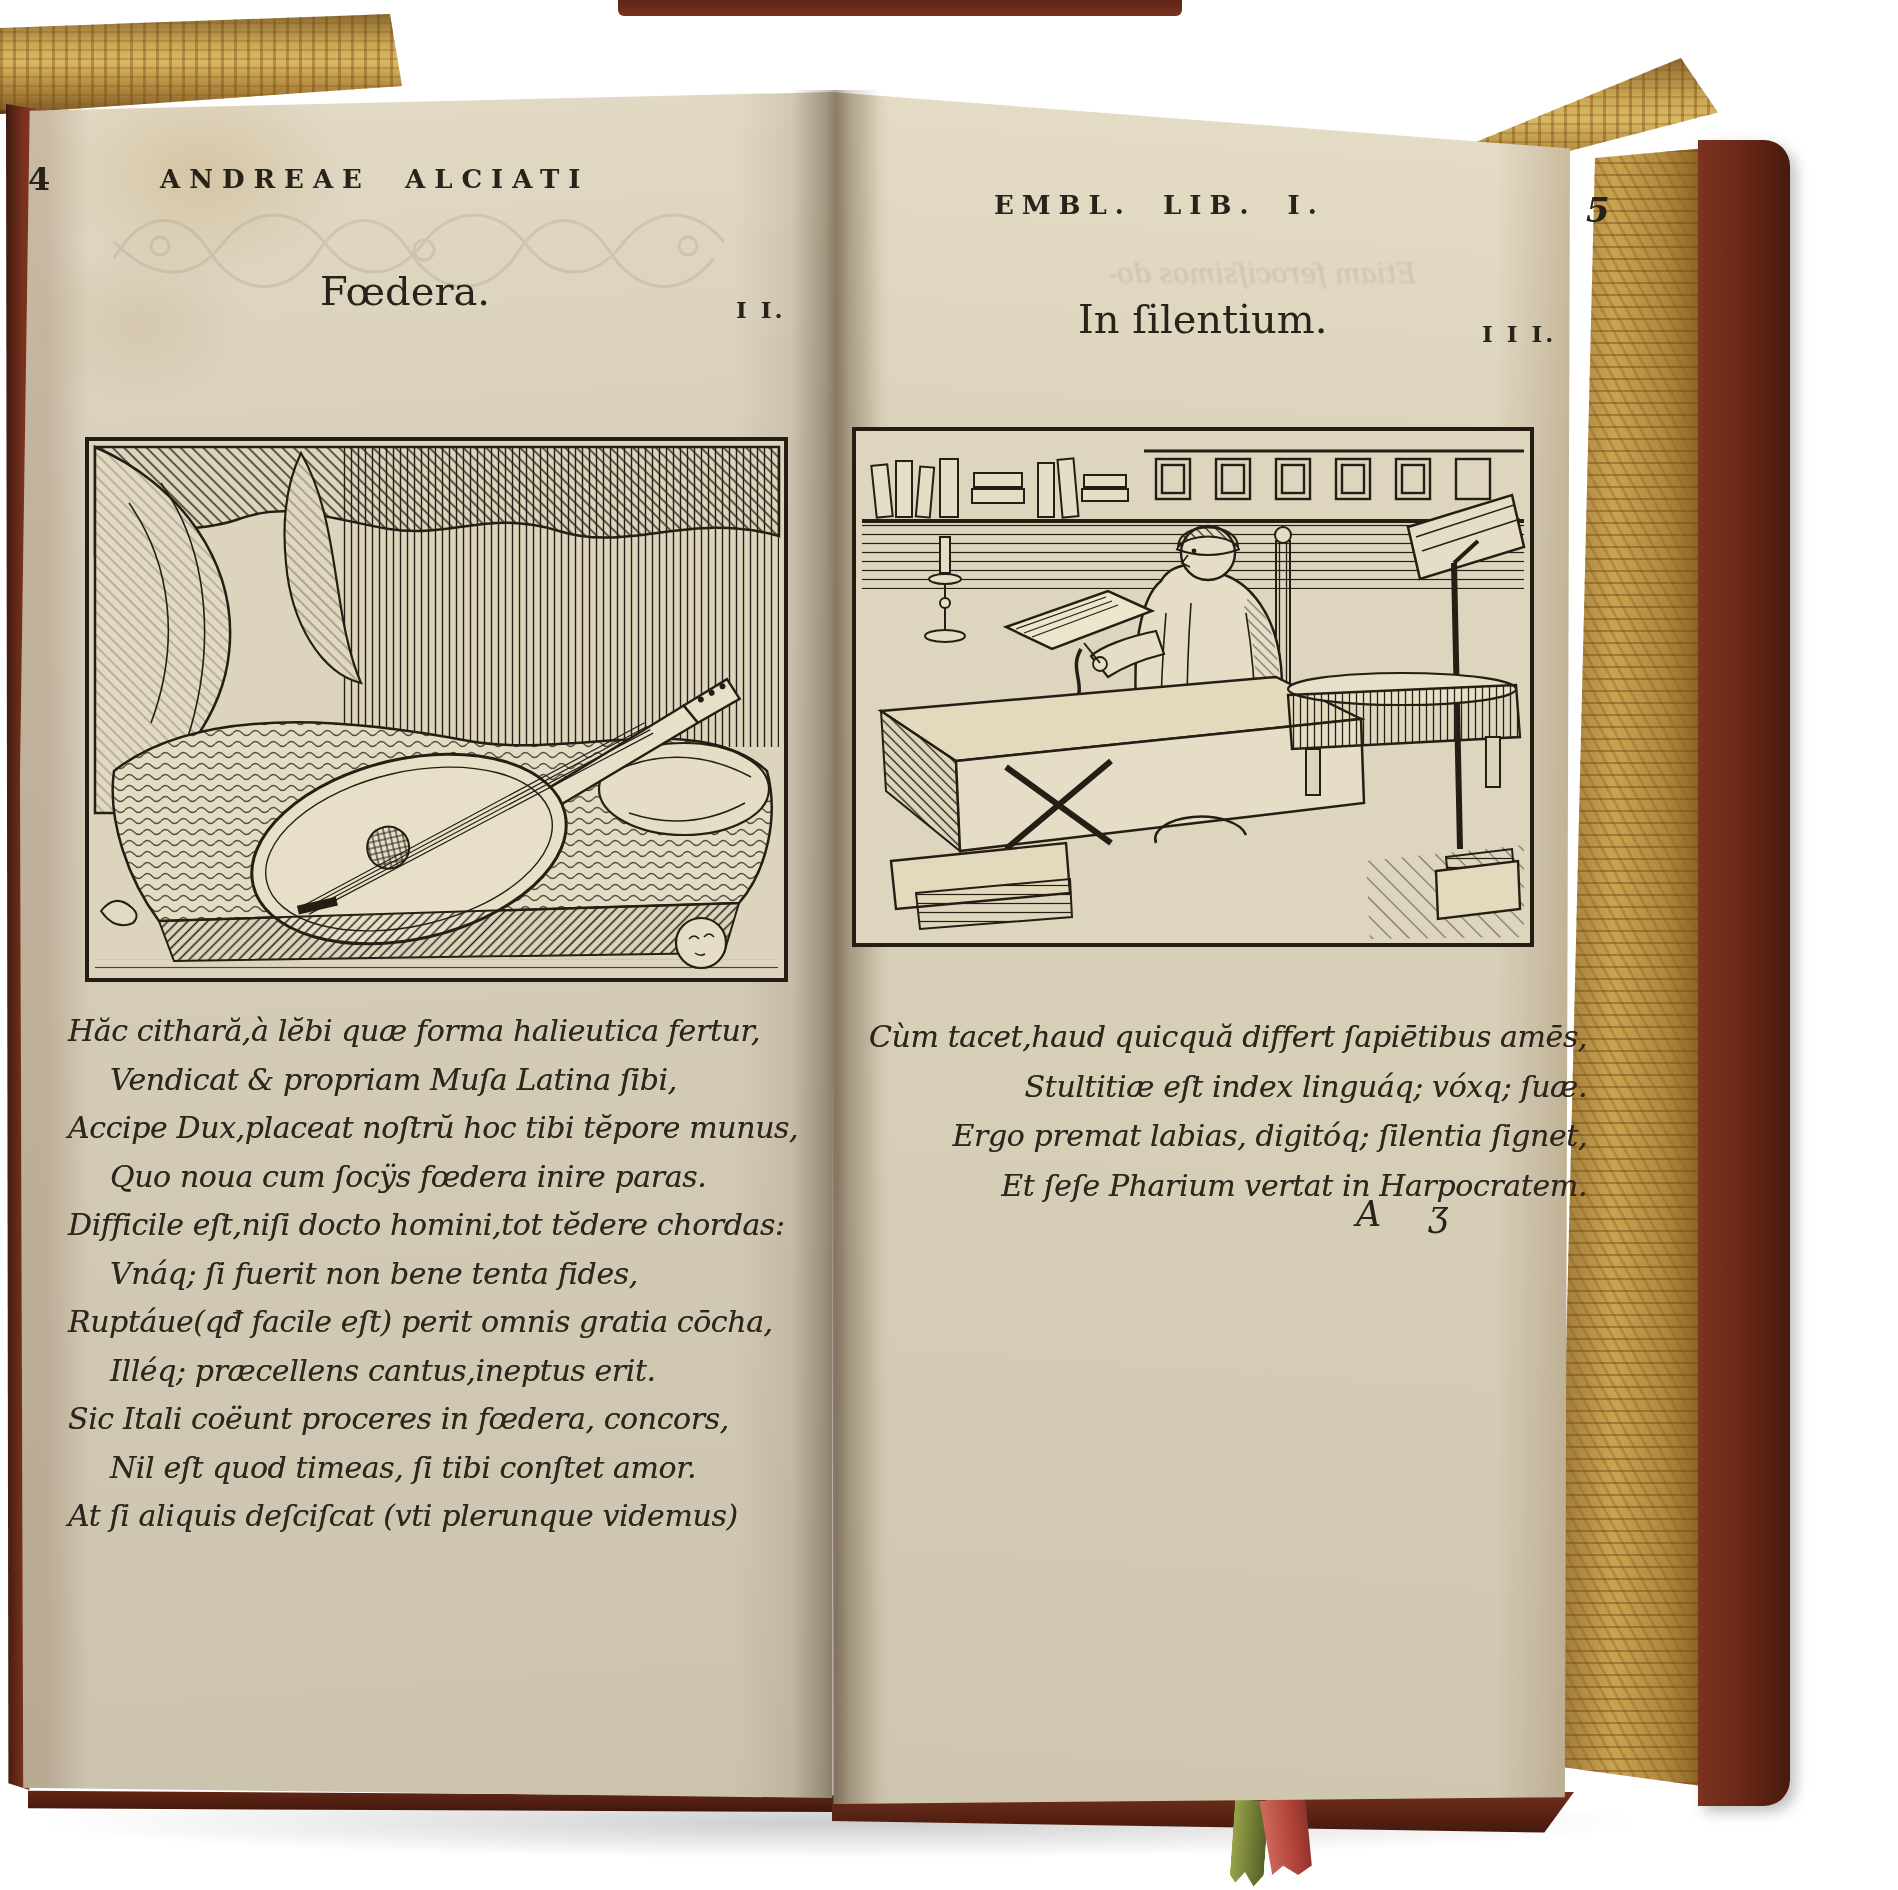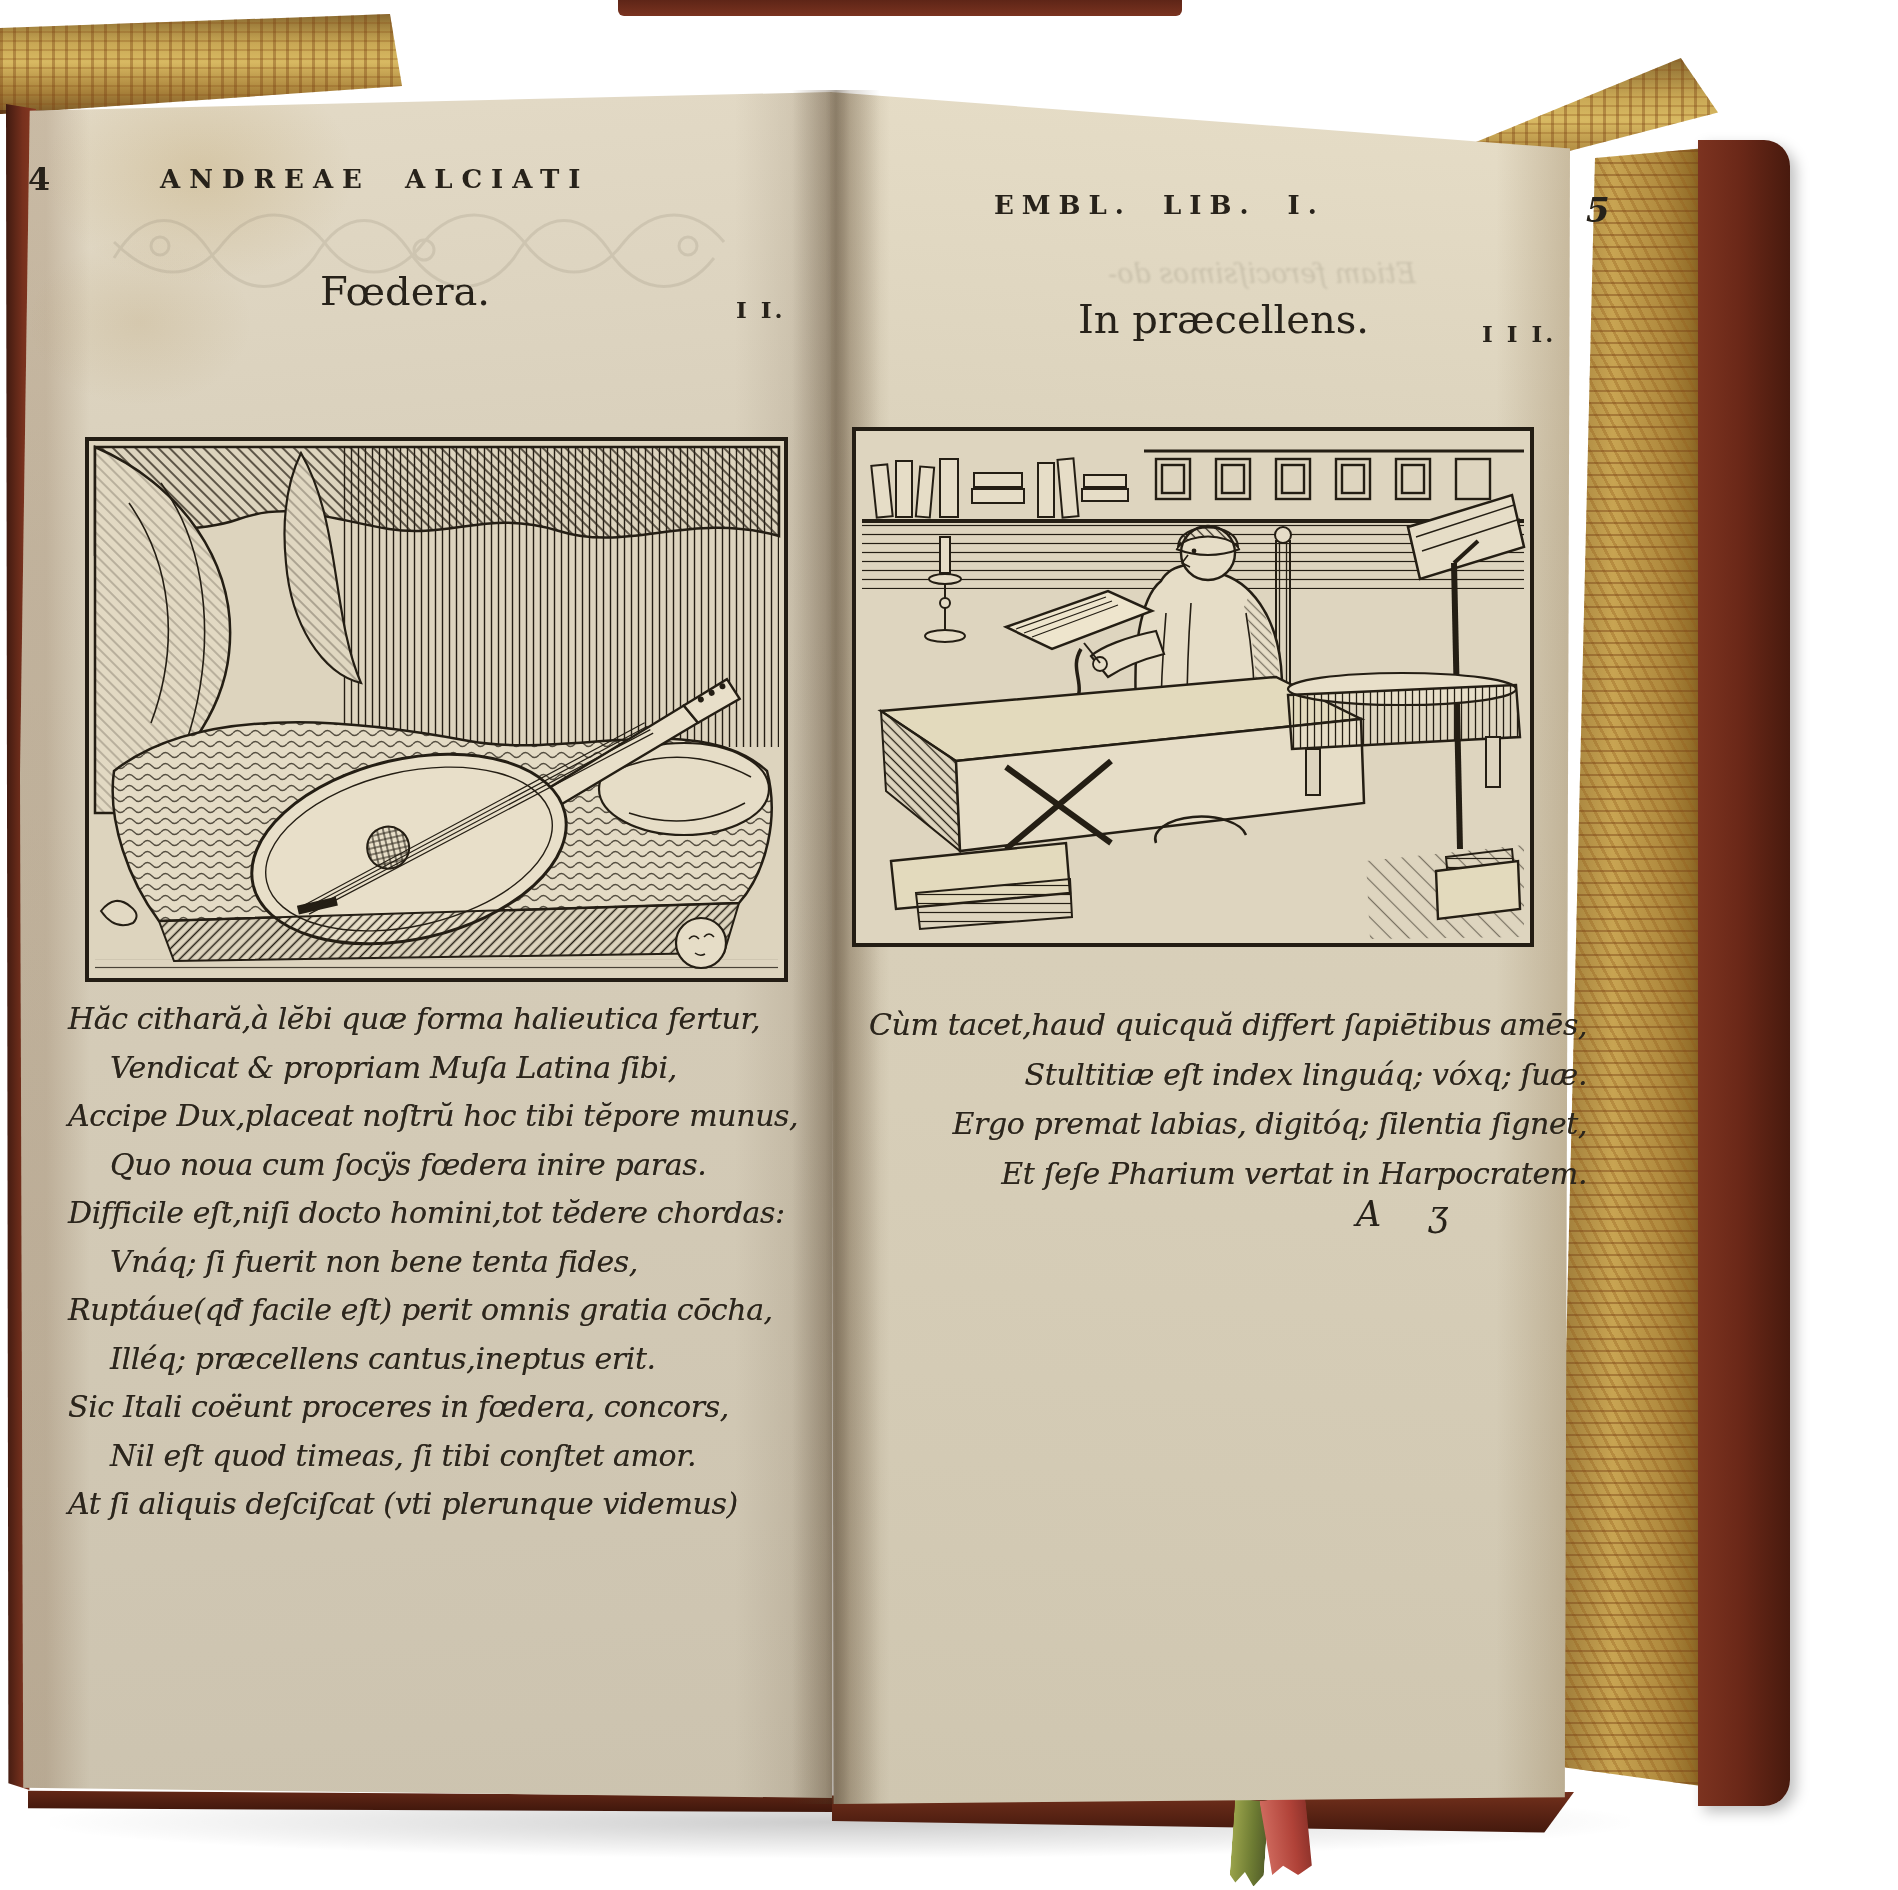--- a/index.html
+++ b/index.html
@@ -74,21 +74,21 @@
   .pagenum-right{left:1586px;top:190px;font-size:34px;font-weight:bold;font-style:italic;}
   .title-left{left:320px;top:268px;font-size:40px;}
   .emblnum-left{left:716px;top:296px;font-size:23px;font-weight:bold;letter-spacing:3px;margin-left:20px;}
   .showthrough{left:1108px;top:258px;font-size:27px;font-style:italic;color:#55503f;
     opacity:.16;transform:scaleX(-1);filter:blur(1.1px);}
   .title-right{left:1078px;top:296px;font-size:40px;}
   .emblnum-right{left:1482px;top:320px;font-size:23px;font-weight:bold;letter-spacing:3px;}
   .headpiece{left:100px;top:192px;width:648px;height:108px;z-index:6;opacity:.20;filter:blur(.6px);}
 
   .poem{font-style:italic;font-size:30px;letter-spacing:-.4px;color:#2b251c;
-        text-shadow:0 0 .5px rgba(43,37,28,.55);}
+        text-shadow:0 0 .5px rgba(43,37,28,.55);margin-top:12px;}
   .poem-left{left:68px;top:995px;}
   .poem-right{left:869px;top:1000px;text-align:right;}
   .poem-left .pl{height:48.5px;line-height:48.5px;}
   .poem-right .pl{height:49.5px;line-height:49.5px;}
   .pl{white-space:nowrap;}
   .ind{padding-left:42px;}
   .signature{left:1356px;top:1194px;font-size:35px;font-style:italic;letter-spacing:18px;}
 
   
   .woodcut{z-index:7;box-sizing:border-box;border:4px solid #231d14;background:#ddd4be;}
@@ -199,21 +199,21 @@
     <div class="pl">Ruptáue(qđ facile eſt) perit omnis gratia cōcha,</div>
     <div class="pl ind">Illéq; præcellens cantus,ineptus erit.</div>
     <div class="pl">Sic Itali coëunt proceres in fœdera, concors,</div>
     <div class="pl ind">Nil eſt quod timeas, ſi tibi conſtet amor.</div>
     <div class="pl">At ſi aliquis deſciſcat (vti plerunque videmus)</div>
   </div>
 
   <div class="abs txt runhead-right">EMBL. LIB. I.</div>
   <div class="abs txt pagenum-right">5</div>
   <div class="abs txt showthrough">Etiam ferociſsimos do-</div>
-  <div class="abs txt title-right">In præcellens.</div>
+  <div class="abs txt title-right">In ſilentium.</div>
   <div class="abs txt emblnum-right">I I I.</div>
 
   <div class="abs woodcut woodcut-right">
     <svg viewBox="0 0 674 512">
       <defs>
         <pattern id="Rv" width="7" height="7" patternUnits="userSpaceOnUse">
             <path d="M3.5 0V7" stroke="#241e14" stroke-width="1.3"></path>
           </pattern>
         <pattern id="Rh" width="9" height="9" patternUnits="userSpaceOnUse">
             <path d="M0 4.5H9" stroke="#241e14" stroke-width="1.2"></path>

